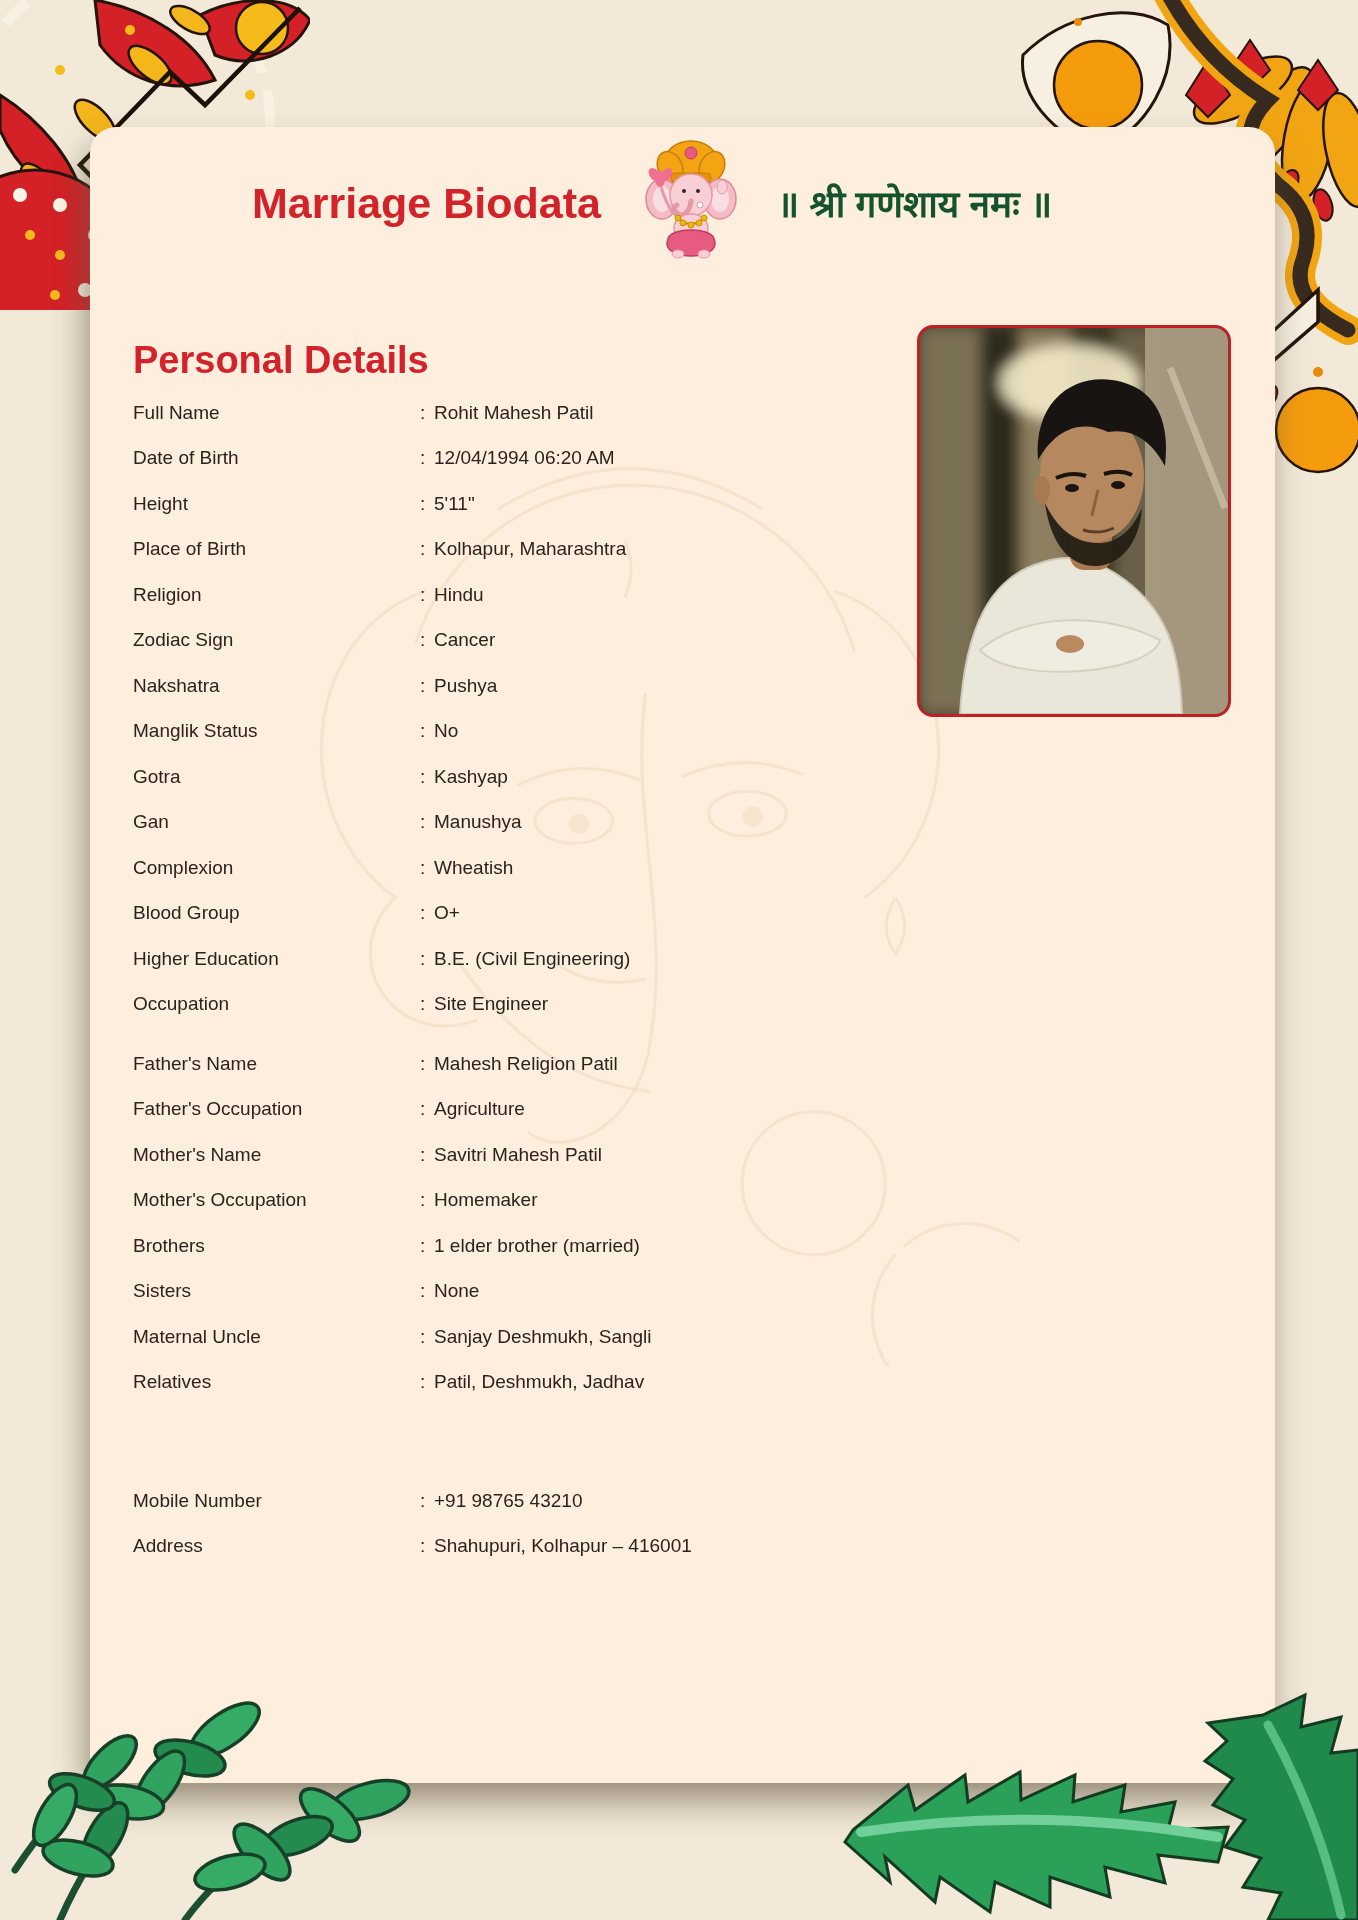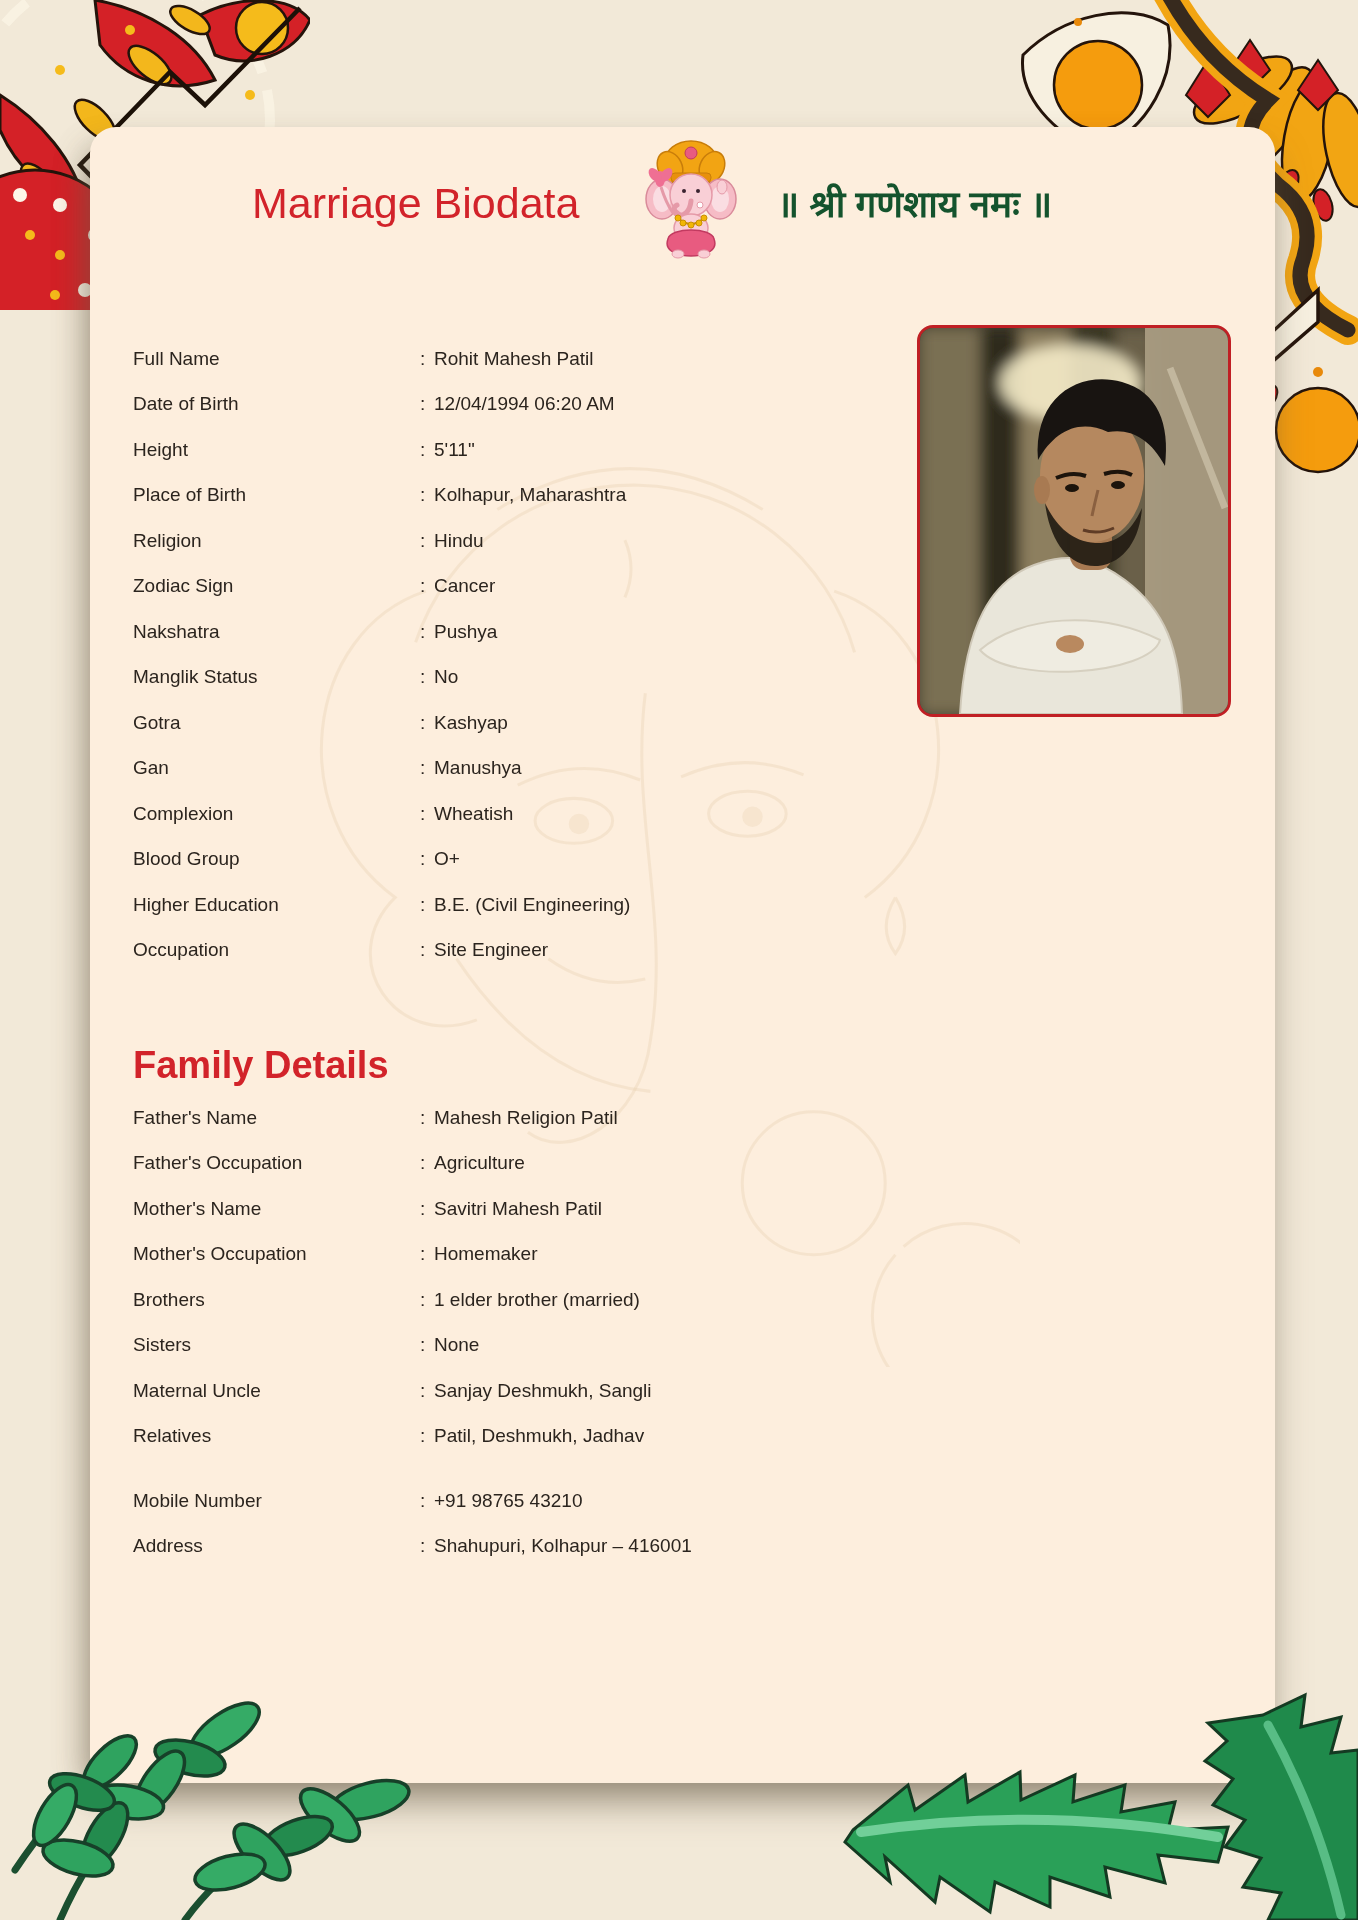--- a/index.html
+++ b/index.html
@@ -17,21 +17,21 @@
 
   .card{
     position:absolute;left:90px;top:127px;width:1185px;height:1656px;
     background:#fdeedd;border-radius:26px;z-index:1;
     box-shadow:0 24px 38px -6px rgba(104,91,71,.55),-14px 12px 30px -8px rgba(104,91,71,.35);
   }
   .watermark{position:absolute;left:150px;top:260px;width:780px;height:980px;z-index:0;opacity:.5;}
 
   .header-title{
     position:absolute;left:162px;top:47px;margin:0;z-index:2;
-    font-size:43px;line-height:58px;font-weight:normal;color:#d2232a;
+    font-size:43px;line-height:58px;font-weight:bold;color:#d2232a;
   }
   .ganesha{position:absolute;left:550px;top:8px;width:102px;height:125px;z-index:2;}
   .mantra{
     position:absolute;left:687px;top:56px;z-index:2;
     font-size:37px;line-height:44px;font-weight:bold;color:#14532d;white-space:nowrap;
   }
 
   .photo{
     position:absolute;left:827px;top:198px;width:308px;height:386px;z-index:2;
     border:3px solid #c01f24;border-radius:16px;overflow:hidden;background:#4a4433;
@@ -216,20 +216,21 @@
       <path d="M 136,150 Q 152,143 166,148" stroke="#1c140c" stroke-width="4" fill="none"></path>
       <path d="M 184,146 Q 200,141 212,147" stroke="#1c140c" stroke-width="4" fill="none"></path>
       <ellipse cx="152" cy="160" rx="7" ry="4" fill="#1c140c"></ellipse>
       <ellipse cx="198" cy="157" rx="7" ry="4" fill="#1c140c"></ellipse>
       <path d="M 178,162 Q 174,178 172,188" stroke="#8a6040" stroke-width="3" fill="none"></path>
       <path d="M 163,202 Q 178,207 194,200" stroke="#5f3c26" stroke-width="3" fill="none"></path>
     </svg>
   </div>
 
   <div class="section section-personal">
+    <h2>Personal Details</h2>
     <div class="rows">
         <div class="row">
           <span class="label">Full Name</span>
           <span class="colon">:</span>
           <span class="value">Rohit Mahesh Patil</span>
         </div>
         <div class="row">
           <span class="label">Date of Birth</span>
           <span class="colon">:</span>
           <span class="value">12/04/1994 06:20 AM</span>
@@ -291,21 +292,20 @@
         </div>
         <div class="row">
           <span class="label">Occupation</span>
           <span class="colon">:</span>
           <span class="value">Site Engineer</span>
         </div>
       </div>
   </div>
 
   <div class="section section-family">
-    <h2>Family Details</h2>
     <div class="rows">
         <div class="row">
           <span class="label">Father's Name</span>
           <span class="colon">:</span>
           <span class="value">Mahesh Religion Patil</span>
         </div>
         <div class="row">
           <span class="label">Father's Occupation</span>
           <span class="colon">:</span>
           <span class="value">Agriculture</span>

